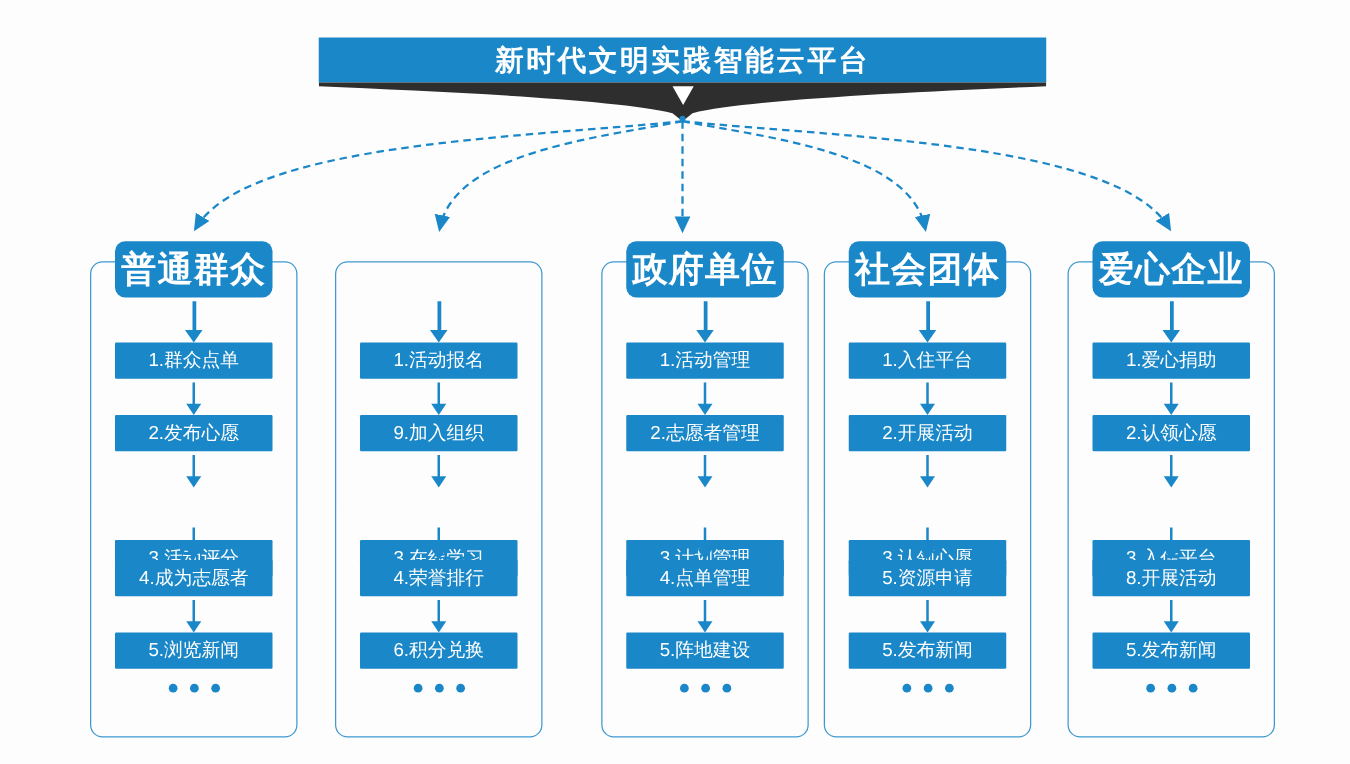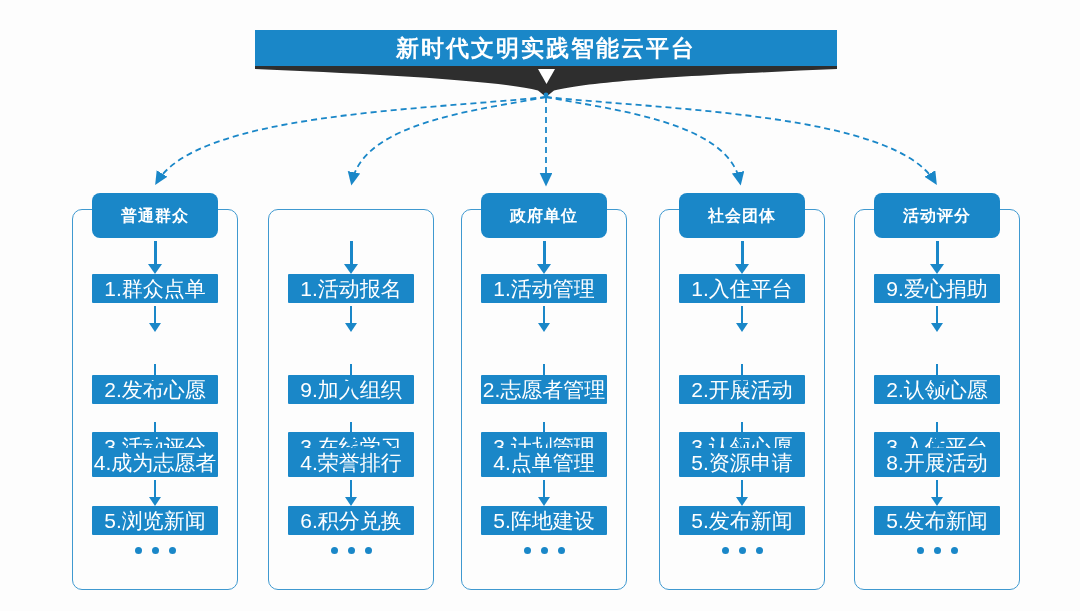--- a/index.html
+++ b/index.html
@@ -32,43 +32,43 @@
 
   
   .fan-svg { position: absolute; left: 0; top: 0; width: 1080px; height: 611px; pointer-events: none; }
   .fan-path { fill: none; stroke: var(--blue); stroke-width: 1.8; stroke-dasharray: 6 4; }
   .fan-dot { fill: var(--blue); }
 
   
   .column { position: absolute; top: 193px; width: 166px; height: 397px; }
   .col-1 { left: 72px; }
   .col-2 { left: 268px; }
-  .col-3 { left: 461px; }
+  .col-3 { left: 481px; }
   .col-4 { left: 659px; }
   .col-5 { left: 854px; }
 
   .frame {
     position: absolute; top: 16px; left: 0; right: 0; bottom: 0;
     border: 1.5px solid var(--frame-border);
     border-radius: 10px;
     background: transparent;
   }
   .header {
     position: absolute; top: 0; left: 20px; width: 126px; height: 45px;
     background: var(--blue); border-radius: 8px;
-    color: var(--text-on-blue); font-size: 16px; font-weight: bold;
+    color: var(--text-on-blue); font-size: 28px; font-weight: bold;
     line-height: 45px; text-align: center; letter-spacing: 1px;
   }
   .item {
     position: absolute; left: 20px; width: 126px; height: 29px;
     background: var(--blue); border-radius: 1px;
-    color: var(--text-on-blue); font-size: 21px;
+    color: var(--text-on-blue); font-size: 15px;
     line-height: 29px; text-align: center;
   }
-  .it-1 { top: 81px; } .it-2 { top: 139px; margin-top: 43px; } .it-3 { top: 197px; margin-top: 42px; }
+  .it-1 { top: 81px; } .it-2 { top: 139px; } .it-3 { top: 197px; margin-top: 42px; }
   .it-4 { top: 255px; } .it-5 { top: 313px; }
 
   
   .v-arrow { position: absolute; left: 0; right: 0; height: 29px; }
   .ar-1 { top: 110px; } .ar-2 { top: 168px; } .ar-3 { top: 226px; } .ar-4 { top: 284px; }
   .v-arrow i { display: block; }
   .v-arrow .shaft {
     position: absolute; left: 50%; margin-left: -1.25px;
     top: 3px; bottom: 8px; width: 2.5px; background: var(--blue);
   }
@@ -236,26 +236,26 @@
     <div class="v-arrow ar-4">
         <i class="shaft"></i>
         <i class="head"></i>
       </div>
     <div class="item it-5">5.发布新闻</div>
     <div class="dots"><i></i><i></i><i></i></div>
   </div>
 
   <div class="column col-5">
     <div class="frame"></div>
-    <div class="header">活动评分</div>
-    <div class="v-arrow long">
-        <i class="shaft"></i>
-        <i class="head"></i>
-      </div>
-    <div class="item it-1">9.爱心捐助</div>
+    <div class="header">爱心企业</div>
+    <div class="v-arrow long">
+        <i class="shaft"></i>
+        <i class="head"></i>
+      </div>
+    <div class="item it-1">1.爱心捐助</div>
     <div class="v-arrow ar-1">
         <i class="shaft"></i>
         <i class="head"></i>
       </div>
     <div class="item it-2">2.认领心愿</div>
     <div class="v-arrow ar-2">
         <i class="shaft"></i>
         <i class="head"></i>
       </div>
     <div class="item it-3">3.入住平台</div>

